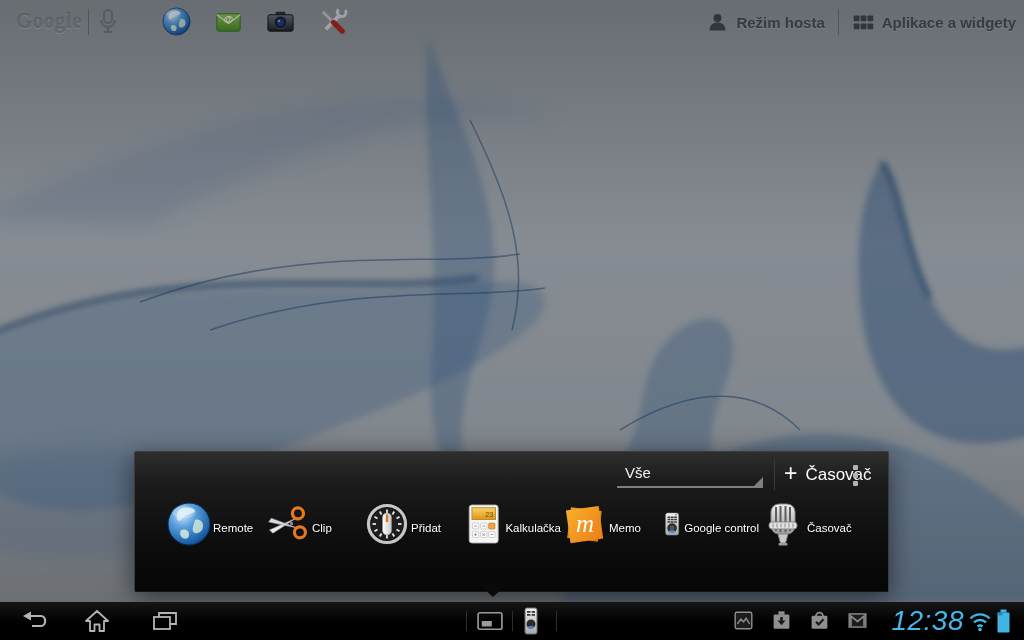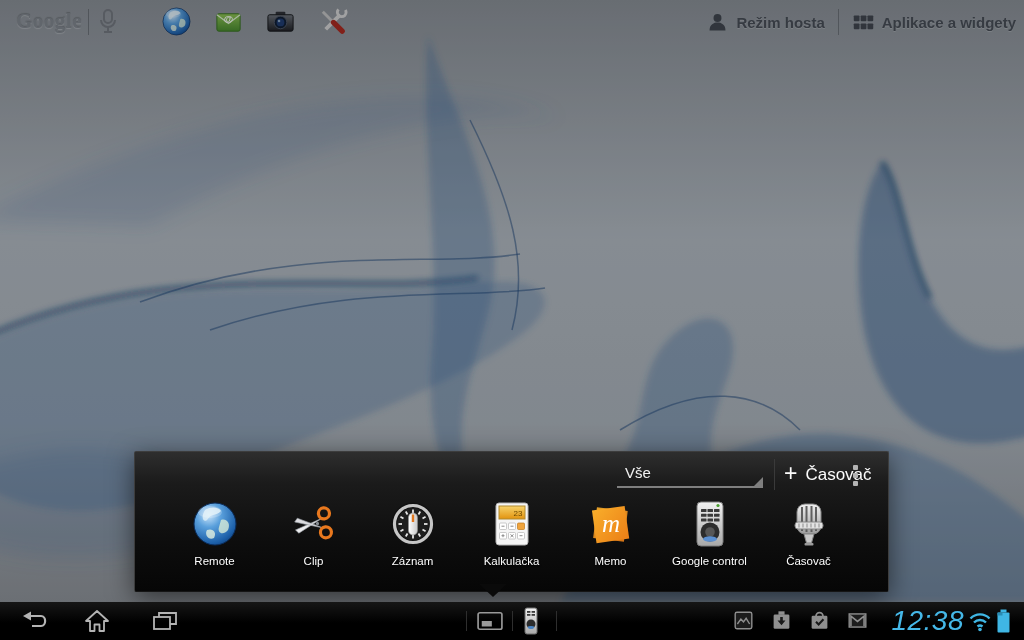--- a/index.html
+++ b/index.html
@@ -40,21 +40,21 @@
   .spinner-corner{position:absolute;right:0;bottom:0;width:0;height:0;
     border-left:9px solid transparent;border-bottom:9px solid #7f7f7f;}
   .hdr-sep{position:absolute;left:639px;top:7px;width:1px;height:31px;background:#3a3a3a;}
   .add-btn{position:absolute;left:649px;top:7px;height:31px;display:flex;align-items:center;gap:8px;
     color:#fbfbfb;font-size:17px;cursor:pointer;}
   .add-plus{font-size:23px;font-weight:normal;line-height:1;position:relative;top:-1px;}
   .overflow{position:absolute;left:707px;top:8px;width:26px;height:30px;display:flex;flex-direction:column;
     align-items:center;justify-content:center;gap:3px;cursor:pointer;}
   .overflow i{width:5px;height:5px;background:#b3b3b3;border-radius:1px;}
   .app-row{position:absolute;left:0;right:0;top:48px;display:flex;justify-content:center;}
-  .dock-app{width:99px;display:flex;flex-direction:column;align-items:center;cursor:pointer;}
+  .dock-app{width:99px;display:flex;flex-direction:row;align-items:center;cursor:pointer;}
   .dock-app .ic{width:48px;height:48px;}
   .dock-app .lbl{margin-top:7px;font-size:11.5px;color:#fff;white-space:nowrap;
     text-shadow:0 1px 2px #000;}
 
   
   .sysbar{position:absolute;left:0;top:602px;width:1024px;height:38px;z-index:20;
     background:linear-gradient(180deg,#161616 0,#000 55%);}
   .nav-btn{position:absolute;top:6px;width:34px;height:26px;cursor:pointer;}
   .nav-back{left:20px;} .nav-home{left:82px;} .nav-recents{left:150px;}
   .sys-sep{position:absolute;top:9px;width:1px;height:20px;background:#2e2e2e;}
@@ -275,21 +275,21 @@
             <line x1="24" y1="9.5" x2="24" y2="13" transform="rotate(180 24 24)"></line>
             <line x1="24" y1="9.5" x2="24" y2="13" transform="rotate(210 24 24)"></line>
             <line x1="24" y1="9.5" x2="24" y2="13" transform="rotate(240 24 24)"></line>
             <line x1="24" y1="9.5" x2="24" y2="13" transform="rotate(270 24 24)"></line>
             <line x1="24" y1="9.5" x2="24" y2="13" transform="rotate(300 24 24)"></line>
             <line x1="24" y1="9.5" x2="24" y2="13" transform="rotate(330 24 24)"></line>
           </g>
           <rect x="19.5" y="13" width="9" height="22" rx="4.5" fill="url(#g-knob)" stroke="#8f8f8f" stroke-width="0.6"></rect>
           <line x1="24" y1="14.5" x2="24" y2="22" stroke="#e07820" stroke-width="2.4"></line>
         </svg>
-        <div class="lbl">Záznam</div>
+        <div class="lbl">Přidat</div>
       </div>
 
       <div class="dock-app">
         <svg class="ic" viewBox="0 0 48 48">
           <rect x="8" y="3" width="32" height="42" rx="3" fill="#f5f5f5" stroke="#b5b5b5"></rect>
           <rect x="11" y="6" width="26" height="13" fill="url(#g-calc)" stroke="#b08a30"></rect>
           <text x="34.5" y="16" font-size="8" fill="#6e4a00" text-anchor="end">23</text>
           <g fill="#ffffff" stroke="#b5b5b5" stroke-width="0.7">
             <rect x="11.5" y="23" width="7" height="6.5" rx="1"></rect>
             <rect x="20.5" y="23" width="7" height="6.5" rx="1"></rect>

